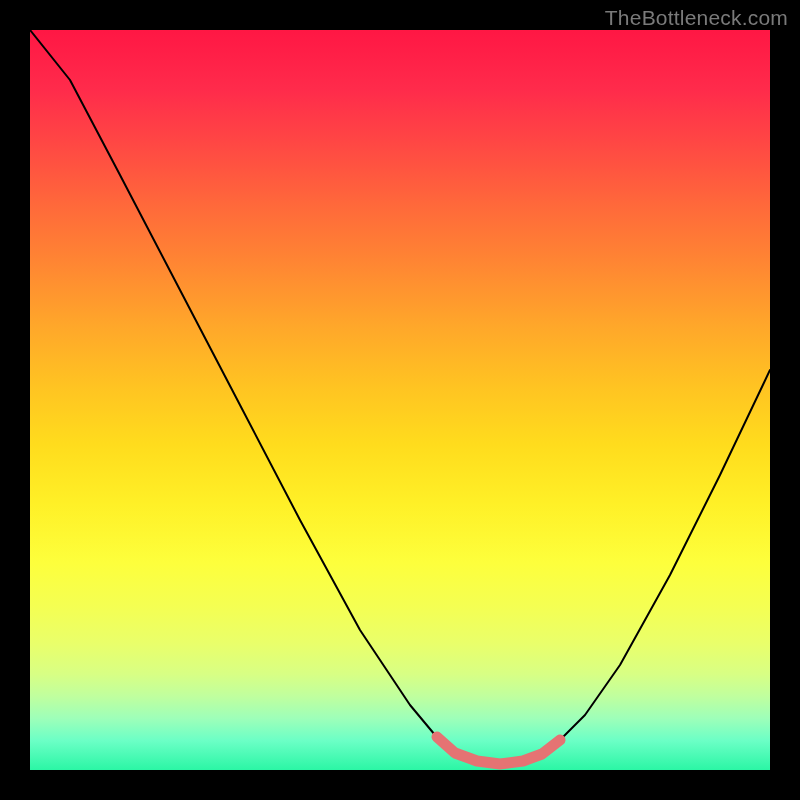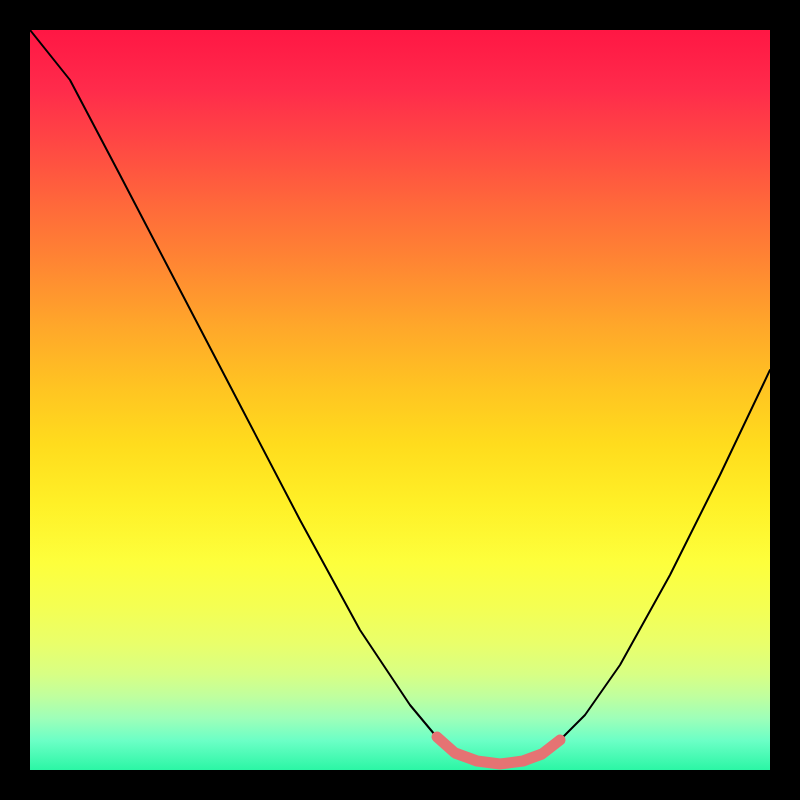--- a/index.html
+++ b/index.html
@@ -63,20 +63,21 @@
     left: 0;
     top: 0;
     width: 740px;
     height: 740px;
   }
 </style>
 </head>
 <body>
 
 <div class="container">
+  <div class="watermark">TheBottleneck.com</div>
   <div class="plot-frame">
     <div class="gradient-bg"></div>
     <svg class="curve-svg" viewBox="0 0 740 740">
       <g id="series-group">
           <path d="M0 0 L40 50 L90 145 L150 260 L210 375 L270 490 L330 600 L380 675 L405 705 L420 720 L440 730 L465 734 L490 732 L510 725 L530 710 L555 685 L590 635 L640 545 L690 445 L740 340" fill="none" stroke="#000000" stroke-width="2" stroke-linecap="round" stroke-linejoin="round"></path>
           <path d="M407 707 L425 723 L447 731 L470 734 L493 731 L512 724 L530 710" fill="none" stroke="#e57373" stroke-width="11" stroke-linecap="round" stroke-linejoin="round"></path>
         </g>
     </svg>
   </div>
 </div>

